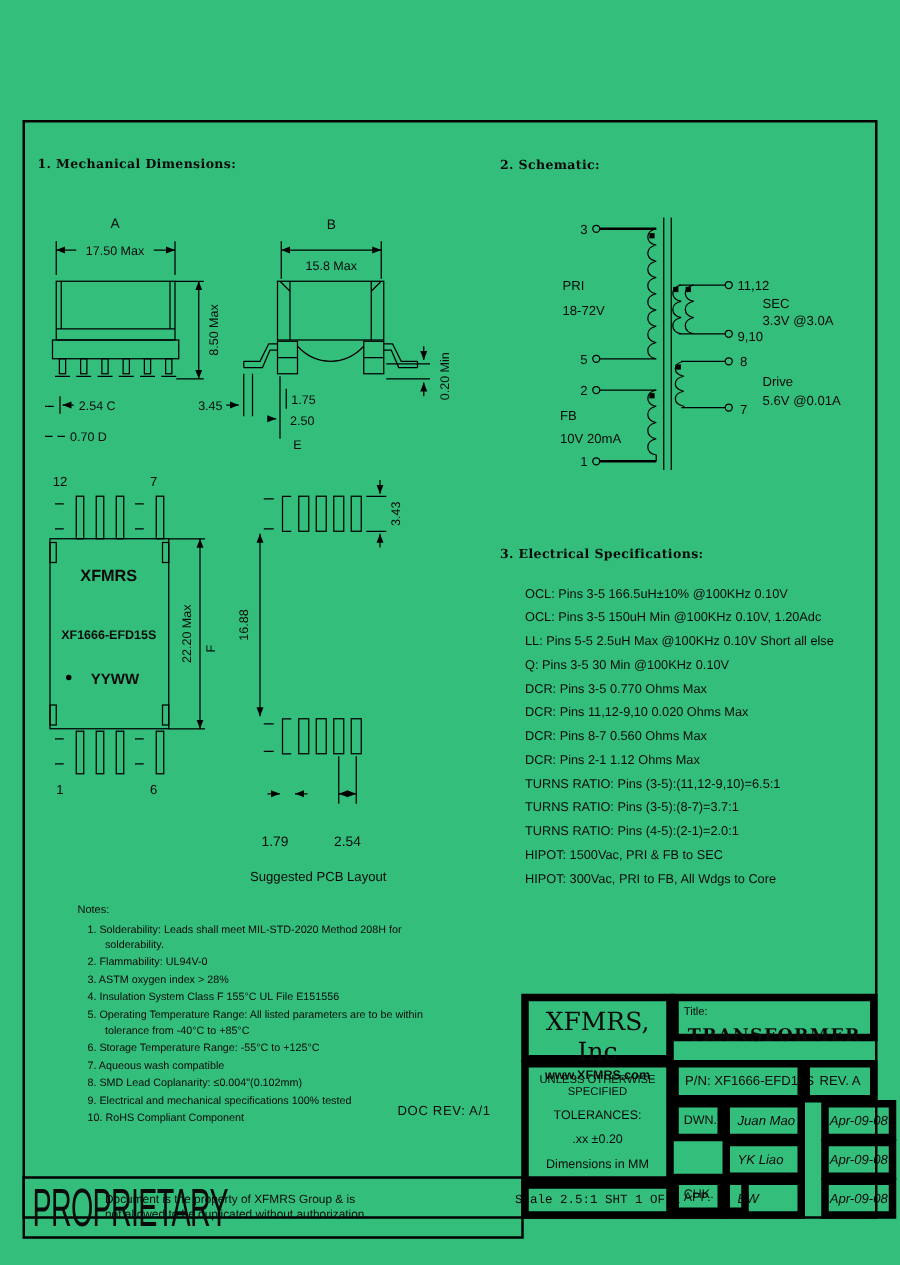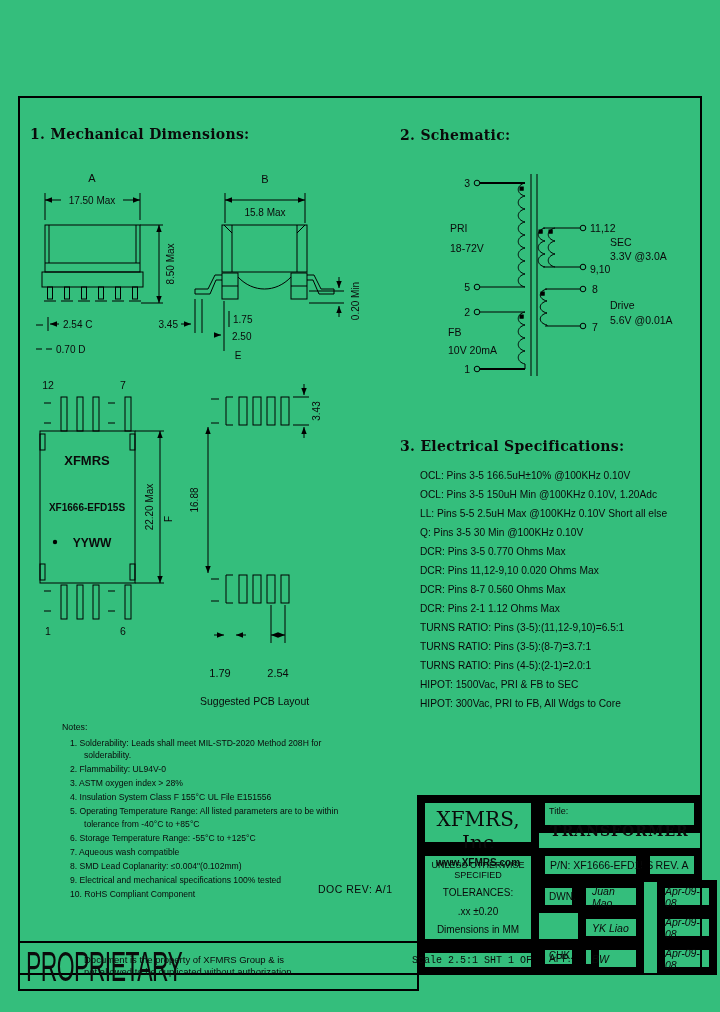--- a/index.html
+++ b/index.html
@@ -2,28 +2,28 @@
 <html><head>
 <meta charset="utf-8">
 <style>
   html,body{margin:0;padding:0;background:#34be7c;}
   #page{position:relative;width:720px;height:1012px;background:#34be7c;overflow:hidden;
         font-family:"Liberation Sans",sans-serif;color:#0a0a0a;}
   .abs{position:absolute;}
   .frame{position:absolute;left:18px;top:96px;width:684px;height:879px;
          border:2px solid #000;box-sizing:border-box;}
   .heading{position:absolute;font-family:"DejaVu Serif",serif;font-weight:bold;
-           font-size:14px;letter-spacing:.3px;white-space:nowrap;}
+           font-size:10px;letter-spacing:.3px;white-space:nowrap;}
   .speclist{position:absolute;left:420px;top:466px;width:285px;
             font-size:10.2px;line-height:19px;white-space:nowrap;}
   .notes{position:absolute;left:70px;top:737px;width:300px;font-size:8.6px;line-height:12.4px;}
   .notes div{padding-left:14px;text-indent:-14px;margin-bottom:1.6px;}
   .notes-head{position:absolute;left:62px;top:722px;font-size:8.8px;}
   .docrev{position:absolute;left:318px;top:883px;font-size:10.5px;letter-spacing:.5px;}
-  .cell{position:absolute;border:8px solid #000000;box-sizing:border-box;}
+  .cell{position:absolute;border:6px solid #000000;box-sizing:border-box;}
   .company{font-family:"DejaVu Serif",serif;font-size:20px;text-align:center;padding-top:4px;}
   .website{font-size:10px;font-weight:bold;text-align:center;margin-top:2px;}
   .title-label{font-size:9px;position:absolute;left:4px;top:3px;}
   .doc-title{font-family:"DejaVu Serif",serif;font-weight:bold;font-size:14px;
              letter-spacing:1px;text-align:center;margin-top:20px;}
   .tolcell{display:flex;flex-direction:column;justify-content:space-around;
            text-align:center;font-size:9px;}
   .tolcell .t2{font-size:10px;}
   .scale-cell{display:flex;align-items:center;justify-content:center;font-size:10px;white-space:nowrap;font-family:Liberation Mono, monospace;}
   .pn-cell{display:flex;align-items:center;padding-left:5px;font-size:10.5px;white-space:nowrap;}

